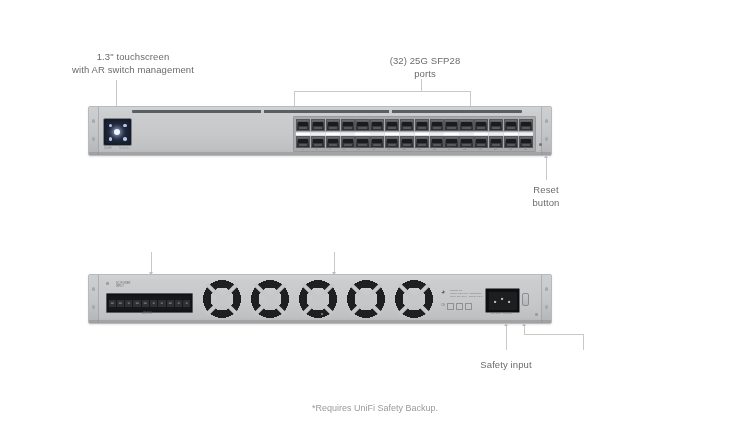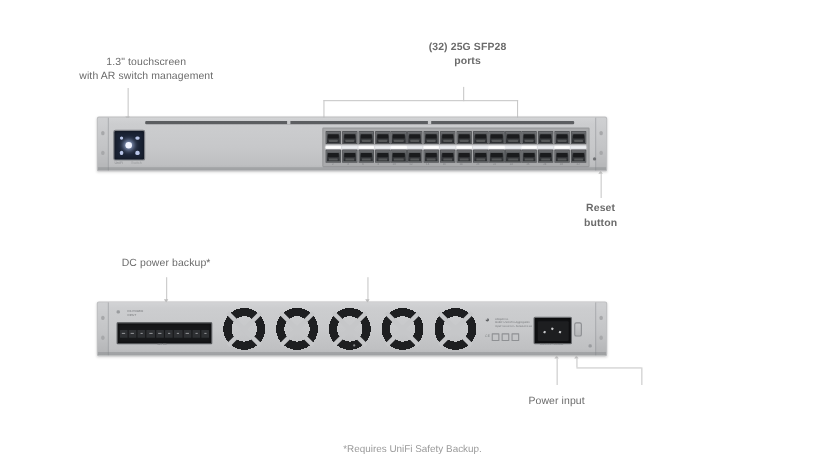--- a/index.html
+++ b/index.html
@@ -372,21 +372,21 @@
   }
 </style>
 </head>
 <body>
 
 <div class="stage">
 
   <div class="callout" style="left:38px; top:50px; width:190px;">1.3" touchscreen
 with AR switch management</div>
 
-  <div class="callout" style="left:330px; top:36px; width:190px;font-weight:bold;">(32) 25G SFP28
+  <div class="callout" style="left:330px; top:54px; width:190px;">(32) 25G SFP28
 ports</div>
 
   <div class="vline" style="left:116px; top:80px; height:28px;"></div>
   <div class="arrow-down" style="left:113.5px; top:106px;"></div>
 
   <div class="bracket" style="left:294px; top:91px; width:175px; height:15px;"></div>
   <div class="vline" style="left:421px; top:79px; height:13px;"></div>
 
   <div class="chassis" style="left:88px; top:106px; width:462px; height:48px;">
 
@@ -489,24 +489,23 @@
         <div class="portnum">30</div>
         <div class="portnum">32</div>
       </div>
     </div>
 
     <div class="reset-hole" style="left:450px; top:36px;"></div>
   </div>
 
   <div class="vline" style="left:546px; top:158px; height:22px;"></div>
   <div class="arrow-up" style="left:543.5px; top:155px;"></div>
-  <div class="callout" style="left:496px; top:183px; width:100px;font-weight:bold;">Reset
+  <div class="callout" style="left:496px; top:183px; width:100px;">Reset
 button</div>
 
-  <div class="callout" style="left:56px; top:233px; width:190px;">DC power backup*</div>
 
   <div class="vline" style="left:151px; top:252px; height:22px;"></div>
   <div class="arrow-down" style="left:148.5px; top:272px;"></div>
 
   <div class="vline" style="left:334px; top:252px; height:22px;"></div>
   <div class="arrow-down" style="left:331.5px; top:272px;"></div>
 
   <div class="chassis" style="left:88px; top:274px; width:462px; height:48px;">
 
     <div class="ear" style="left:0;">
@@ -592,17 +591,17 @@
   </div>
 
   <div class="vline" style="left:506px; top:326px; height:24px;"></div>
   <div class="arrow-up" style="left:503.5px; top:323px;"></div>
 
   <div class="vline" style="left:524px; top:326px; height:8px;"></div>
   <div class="hline" style="left:524px; top:334px; width:59px;"></div>
   <div class="vline" style="left:583px; top:334px; height:16px;"></div>
   <div class="arrow-up" style="left:521.5px; top:323px;"></div>
 
-  <div class="callout" style="left:456px; top:358px; width:100px;">Power input</div>
+  <div class="callout" style="left:456px; top:358px; width:100px;">Safety input</div>
 
   <div class="footnote" style="top:403px;">*Requires UniFi Safety Backup.</div>
 
 </div>
 
 </body></html>

